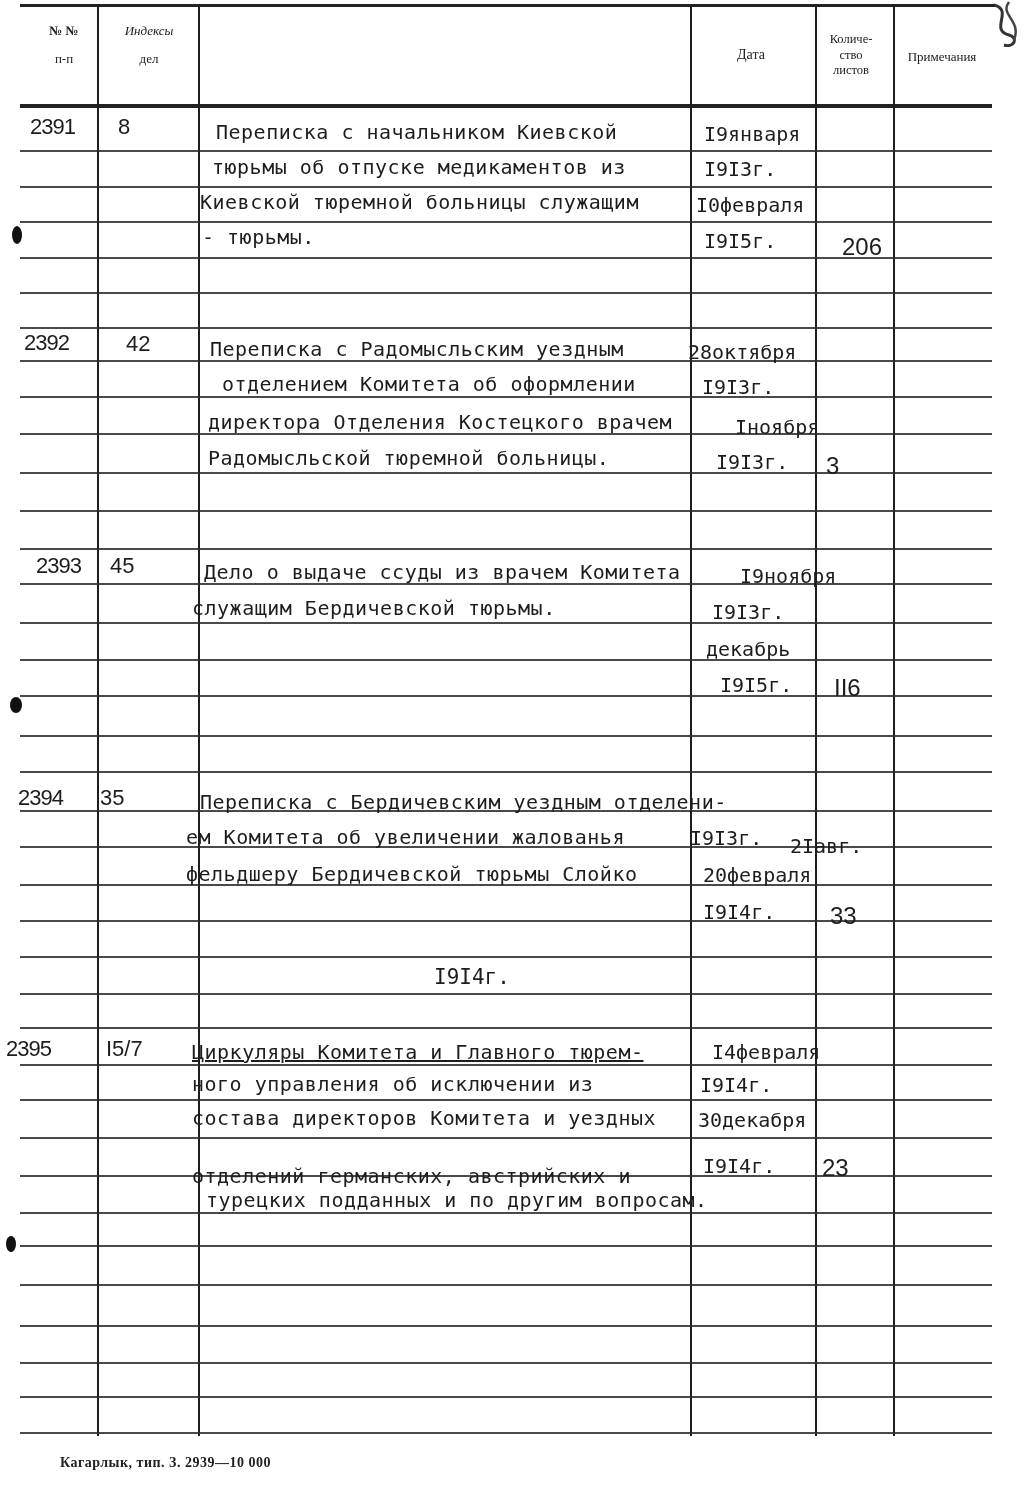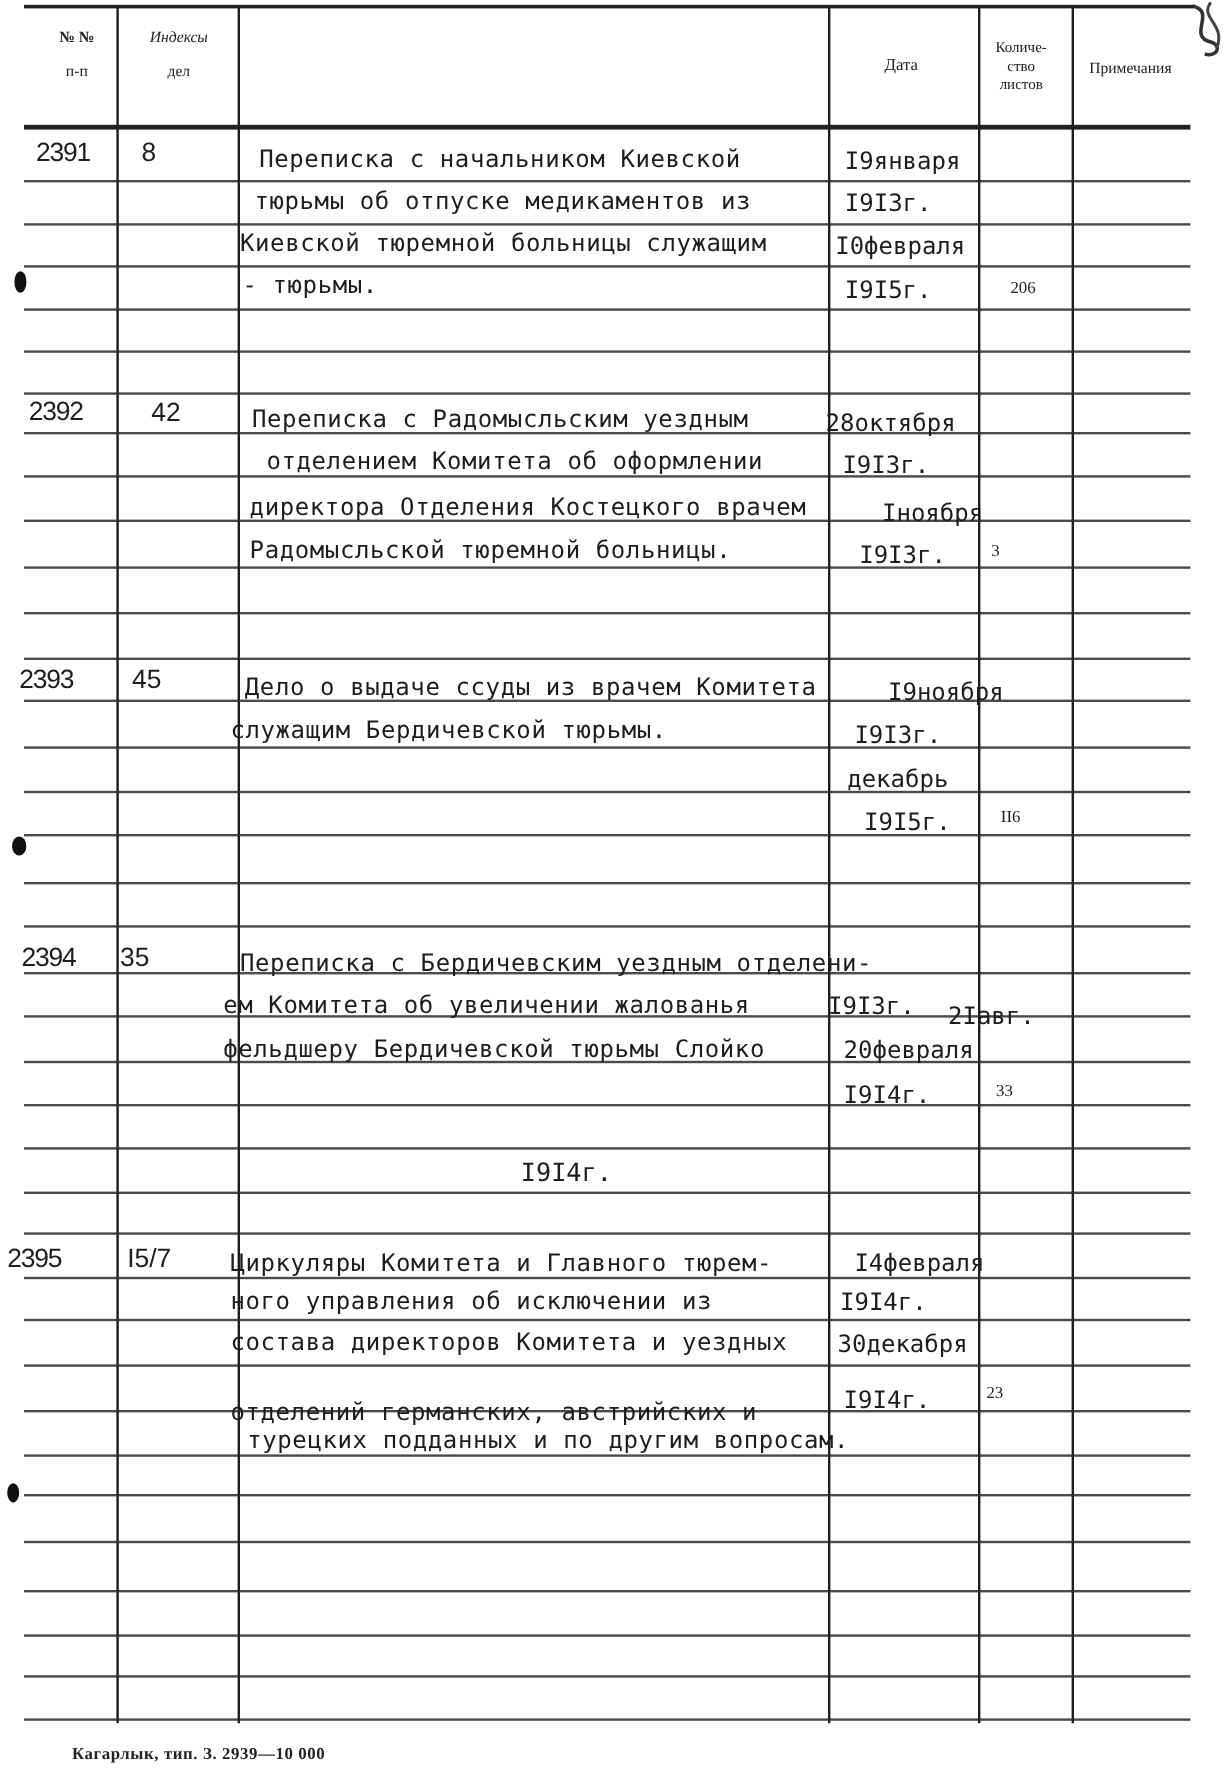--- a/index.html
+++ b/index.html
@@ -16,21 +16,21 @@
   
   .vline { position: absolute; width: 2px; background: #1e1e1e; }
 
   
   .rule { position: absolute; height: 2px; background: #2a2a2a; left: 20px; width: 972px; opacity: .85; }
 
   
   .num, .idx, .title, .date, .sheets, .note { position: absolute; font-size: 20px; white-space: nowrap; color: #1d1d1d; }
   .num { font-family: "Liberation Sans", sans-serif; font-size: 22px; letter-spacing: -1px; }
   .idx { font-family: "Liberation Sans", sans-serif; font-size: 22px; }
-  .sheets { font-family: Liberation Serif, serif; font-size: 14px; }
+  .sheets { font-family: Liberation Sans, sans-serif; font-size: 24px; }
   .title { letter-spacing: 0.5px; }
   .date { letter-spacing: 0; }
 
   .year-sep { position: absolute; font-size: 21px; color: #1d1d1d; }
   .footer { position: absolute; left: 60px; top: 1455px; font-family: "Liberation Serif", serif;
             font-size: 14px; font-weight: bold; color: #222; letter-spacing: 0.5px; }
 
   .blot { position: absolute; background: #111; border-radius: 50%; }
   .stamp { position: absolute; right: 0; top: 0; width: 40px; height: 50px; }
 </style>
@@ -132,21 +132,21 @@
     <div class="title" style="left:208px; top:410px;">директора Отделения Костецкого врачем</div>
     <div class="title" style="left:208px; top:446px;">Радомысльской тюремной больницы.</div>
     <div class="date" style="left:688px; top:340px;">28октября</div>
     <div class="date" style="left:702px; top:375px;">I9I3г.</div>
     <div class="date" style="left:735px; top:415px;">Iноября</div>
     <div class="date" style="left:716px; top:450px;">I9I3г.</div>
     <div class="sheets" style="left:826px; top:452px;">3</div>
   </div>
 
   <div>
-    <div class="num" style="left:16px; top:553px;">2393</div>
+    <div class="num" style="left:36px; top:553px;">2393</div>
     <div class="idx" style="left:110px; top:553px;">45</div>
     <div class="title" style="left:204px; top:560px;">Дело о выдаче ссуды из врачем Комитета</div>
     <div class="title" style="left:192px; top:596px;">служащим Бердичевской тюрьмы.</div>
     <div class="date" style="left:740px; top:564px;">I9ноября</div>
     <div class="date" style="left:712px; top:600px;">I9I3г.</div>
     <div class="date" style="left:706px; top:637px;">декабрь</div>
     <div class="date" style="left:720px; top:673px;">I9I5г.</div>
     <div class="sheets" style="left:834px; top:674px;">II6</div>
   </div>
 
@@ -161,21 +161,21 @@
     <div class="date" style="left:703px; top:863px;">20февраля</div>
     <div class="date" style="left:703px; top:900px;">I9I4г.</div>
     <div class="sheets" style="left:830px; top:902px;">33</div>
   </div>
 
   <div class="year-sep" style="left:434px; top:965px;">I9I4г.</div>
 
   <div>
     <div class="num" style="left:6px; top:1036px;">2395</div>
     <div class="idx" style="left:106px; top:1036px;">I5/7</div>
-    <div class="title" style="left:192px; top:1040px;">Циркуляры Комитета и Главного тюрем-</div>
+    <div class="title" style="left:192px; top:1040px;text-decoration:underline;">Циркуляры Комитета и Главного тюрем-</div>
     <div class="title" style="left:192px; top:1072px;">ного управления об исключении из</div>
     <div class="title" style="left:192px; top:1106px;">состава директоров Комитета и уездных</div>
     <div class="title" style="left:192px; top:1152px;margin-top:12px;">отделений германских, австрийских и</div>
     <div class="title" style="left:206px; top:1188px;">турецких подданных и по другим вопросам.</div>
     <div class="date" style="left:712px; top:1040px;">I4февраля</div>
     <div class="date" style="left:700px; top:1073px;">I9I4г.</div>
     <div class="date" style="left:698px; top:1108px;">30декабря</div>
     <div class="date" style="left:703px; top:1154px;">I9I4г.</div>
     <div class="sheets" style="left:822px; top:1154px;">23</div>
   </div>

